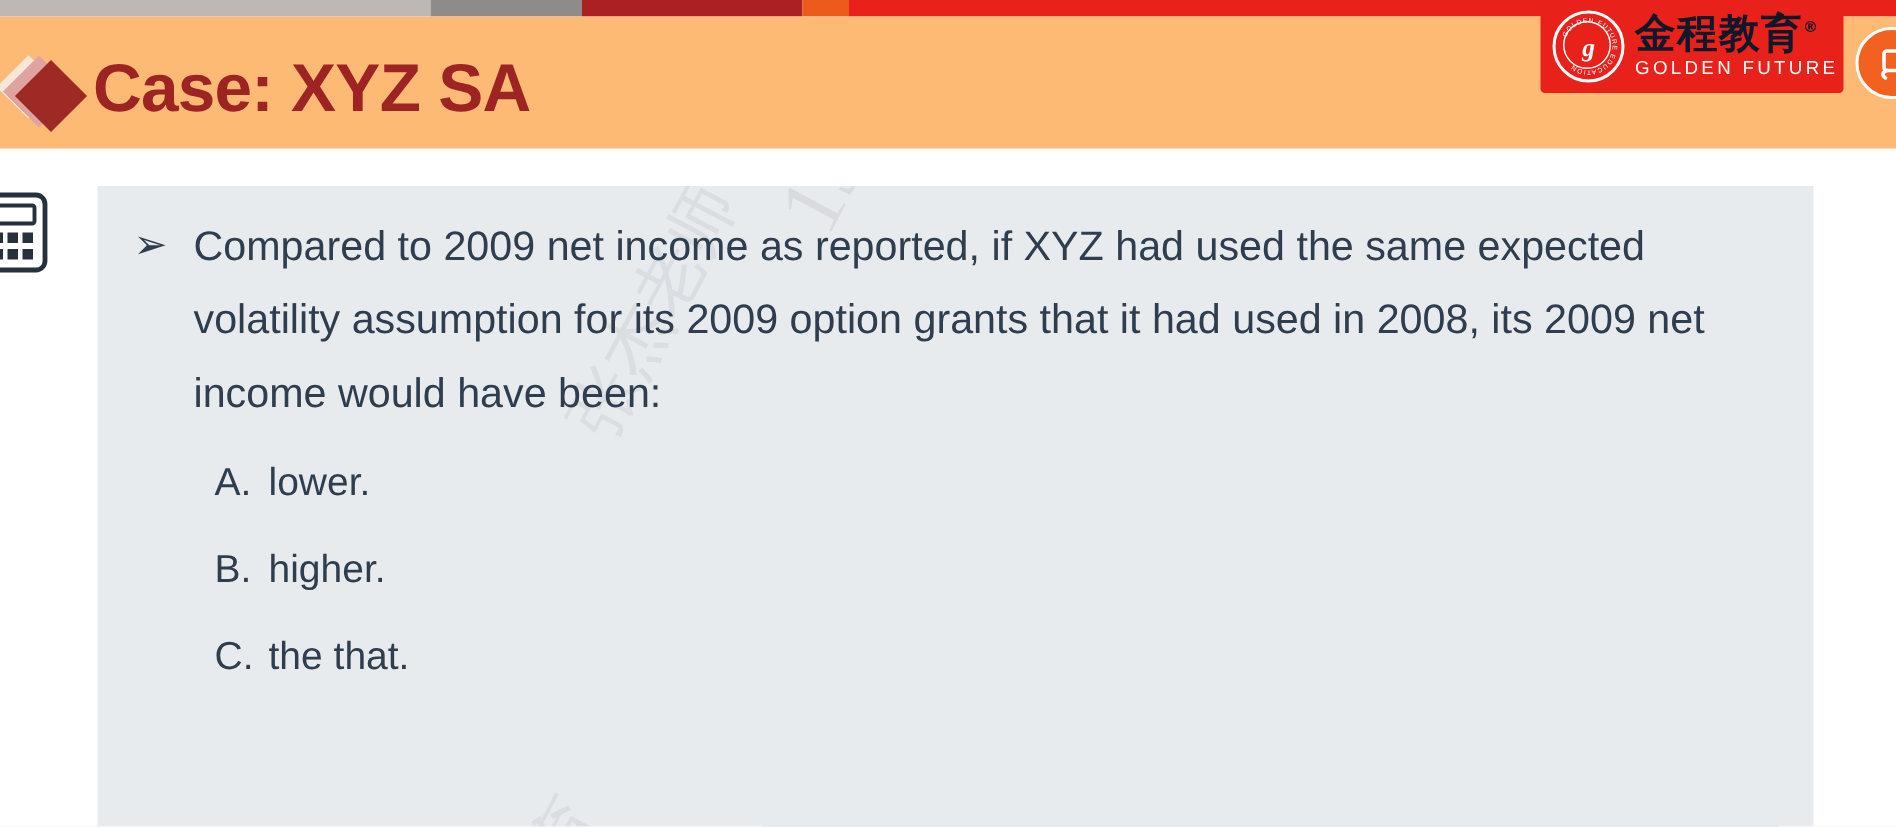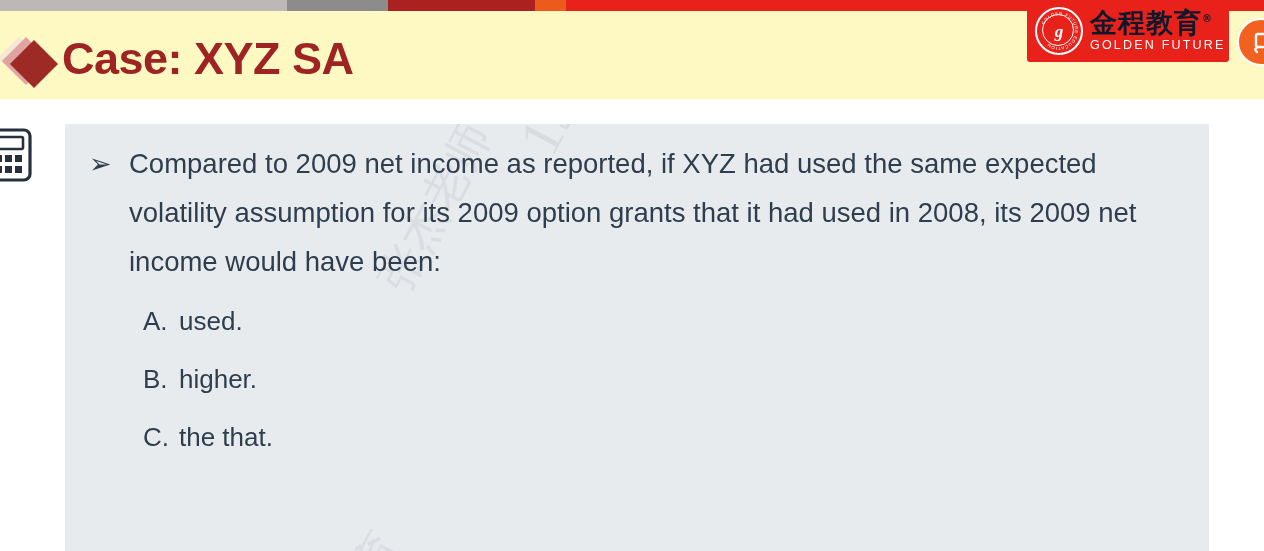--- a/index.html
+++ b/index.html
@@ -24,21 +24,21 @@
     display: flex;
   }
   .topbar .seg { height: 100%; }
 
   
   .header {
     position: absolute;
     top: 11px; left: 0;
     width: 1264px;
     height: 88px;
-    background: #fef9c3;
+    background: #fdba74;
   }
 
   .diamond-bullet {
     position: absolute;
     left: 4px;
     top: 26px;
     width: 56px;
     height: 56px;
   }
   .diamond-bullet i {
@@ -338,21 +338,21 @@
   <div class="wm-cn2">金程教育</div>
 
   <div class="bullet-block">
     <div class="bullet-marker">➢</div>
     <div class="bullet-text">Compared to 2009 net income as reported, if XYZ had used the same expected volatility assumption for its 2009 option grants that it had used in 2008, its 2009 net income would have been:</div>
   </div>
 
   <div class="choices">
     <div class="choice-row">
       <span class="choice-letter">A.</span>
-      <span class="choice-label">used.</span>
+      <span class="choice-label">lower.</span>
     </div>
     <div class="choice-row">
       <span class="choice-letter">B.</span>
       <span class="choice-label">higher.</span>
     </div>
     <div class="choice-row">
       <span class="choice-letter">C.</span>
       <span class="choice-label">the that.</span>
     </div>
   </div>

